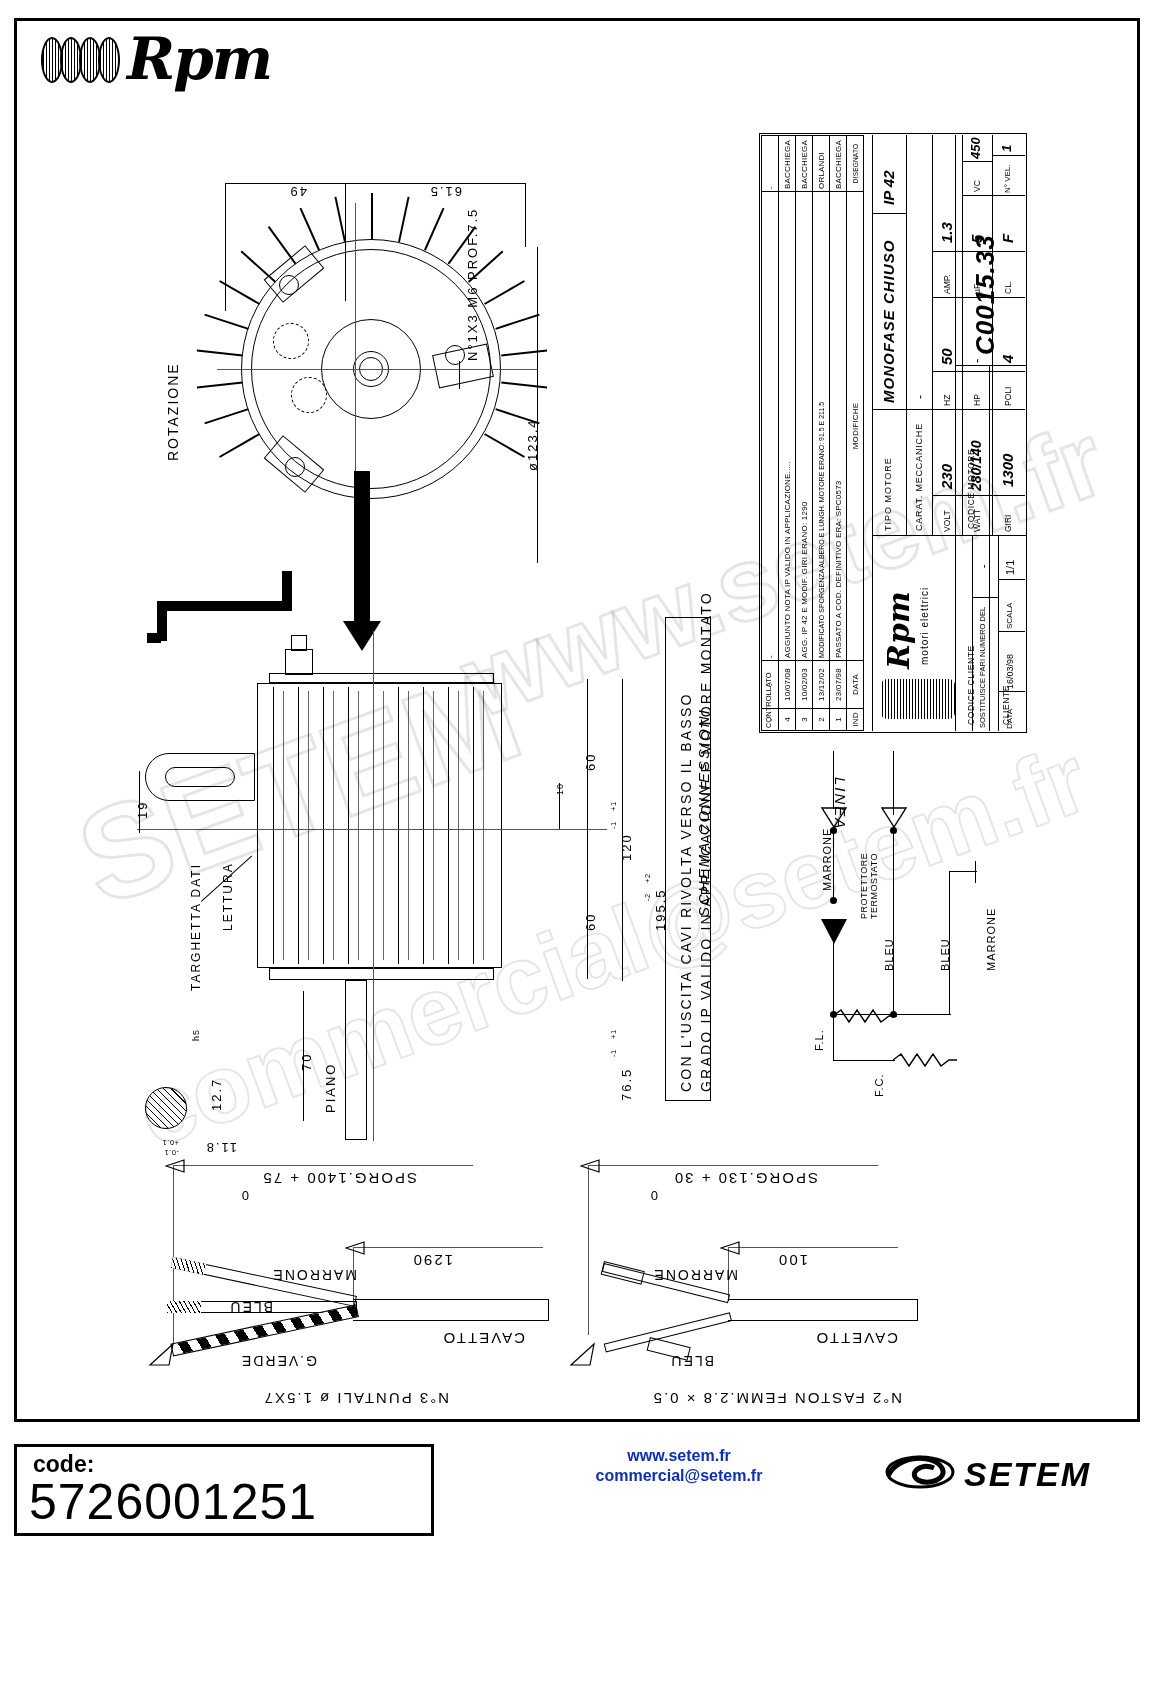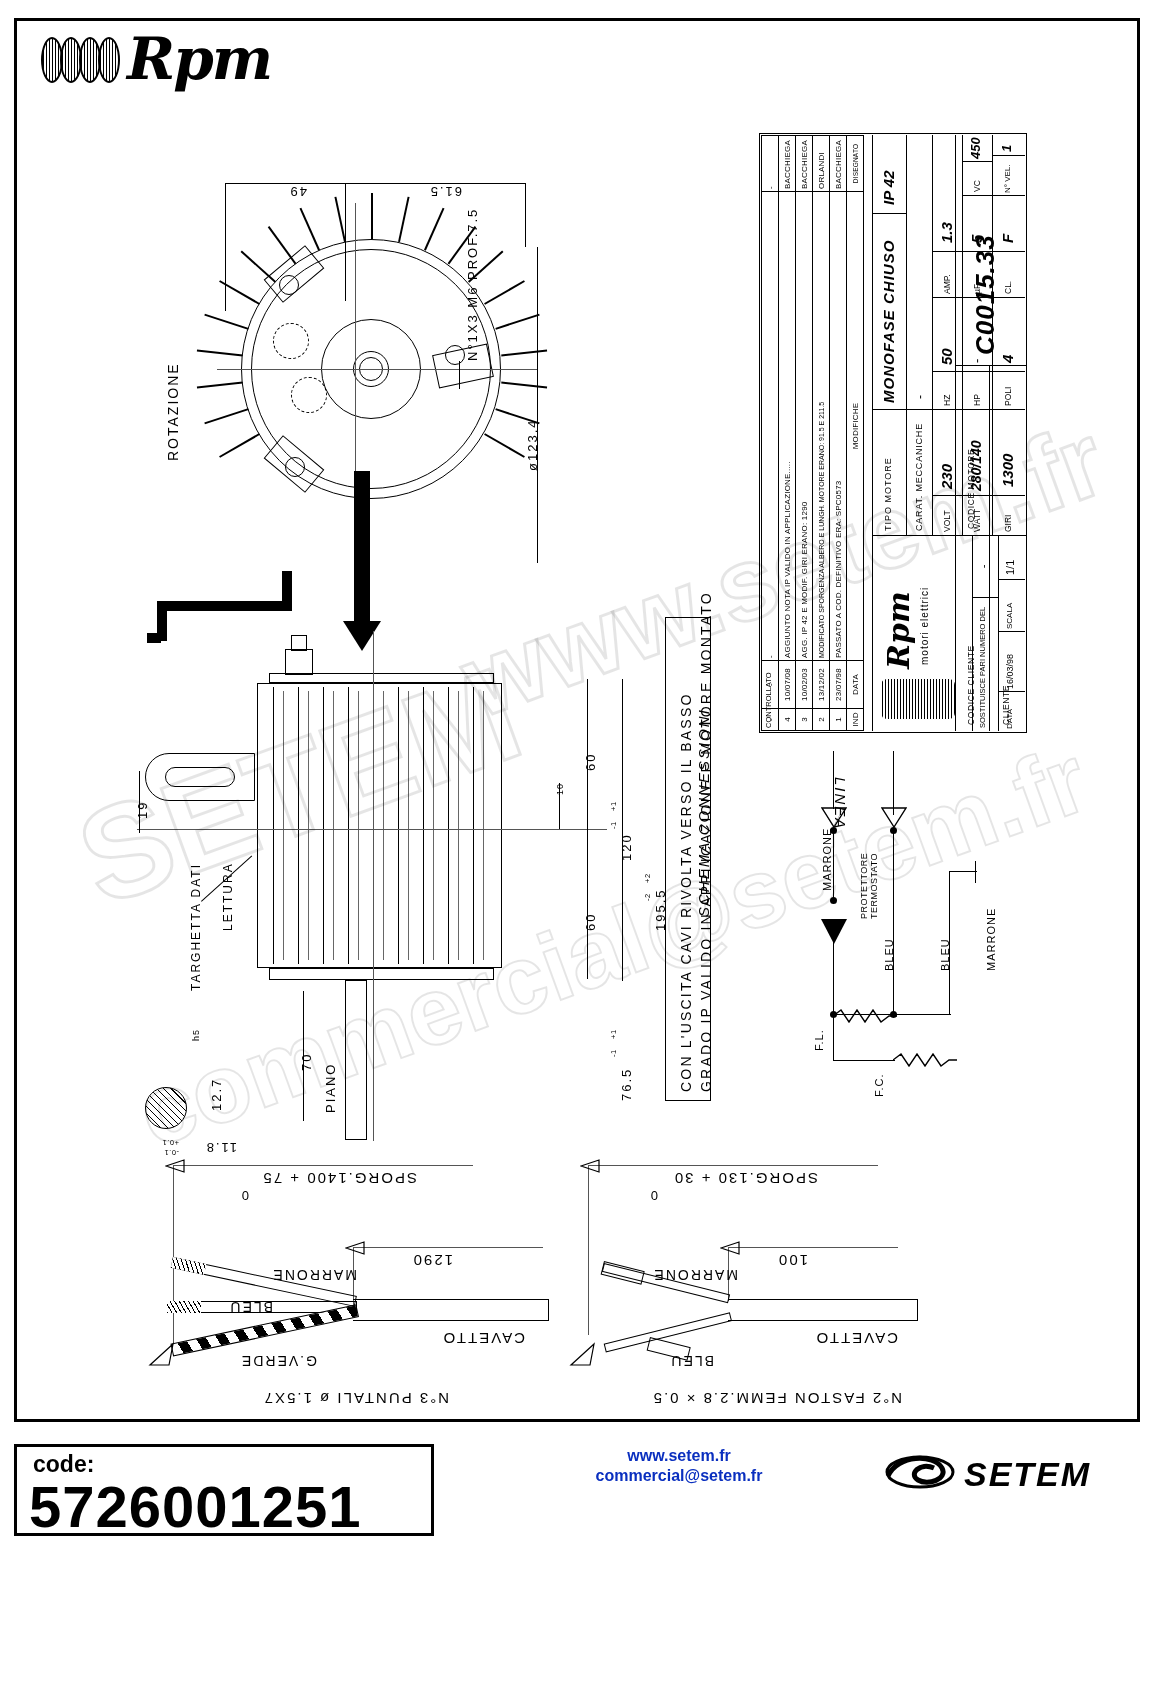--- a/index.html
+++ b/index.html
@@ -57,21 +57,21 @@
 
   
   #schema { position:absolute; left:700px; top:700px; width:300px; height:380px; }
   .node { position:absolute; width:7px; height:7px; background:#000; border-radius:50%; }
 
   
   .footer { position:absolute; left:14px; top:1444px; width:1126px; height:100px; }
   .codebox { position:absolute; left:0; top:0; width:420px; height:92px;
              border:3px solid #000; background:#fff; }
   .codelbl { position:absolute; left:16px; top:4px; font-size:23px; font-weight:bold; }
-  .codeval { position:absolute; left:12px; top:26px; font-size:58px; font-weight:bold;
+  .codeval { position:absolute; left:12px; top:26px; font-size:50px; font-weight:normal;
              letter-spacing:1px; }
   .setemtxt { position:absolute; left:455px; top:2px; width:420px; text-align:center;
               color:#0a2fbf; font-size:16px; font-weight:bold; line-height:20px; }
   .addr { position:absolute; left:430px; top:62px; width:690px; text-align:center;
           font-size:13px; font-weight:bold; }
   .setemlogo { position:absolute; right:10px; top:2px; width:250px; height:52px; }
 
   
   .wm { position:absolute; color:rgba(0,0,0,0.085); font-weight:bold; pointer-events:none;
         white-space:nowrap; font-family:"Liberation Sans", sans-serif; }

